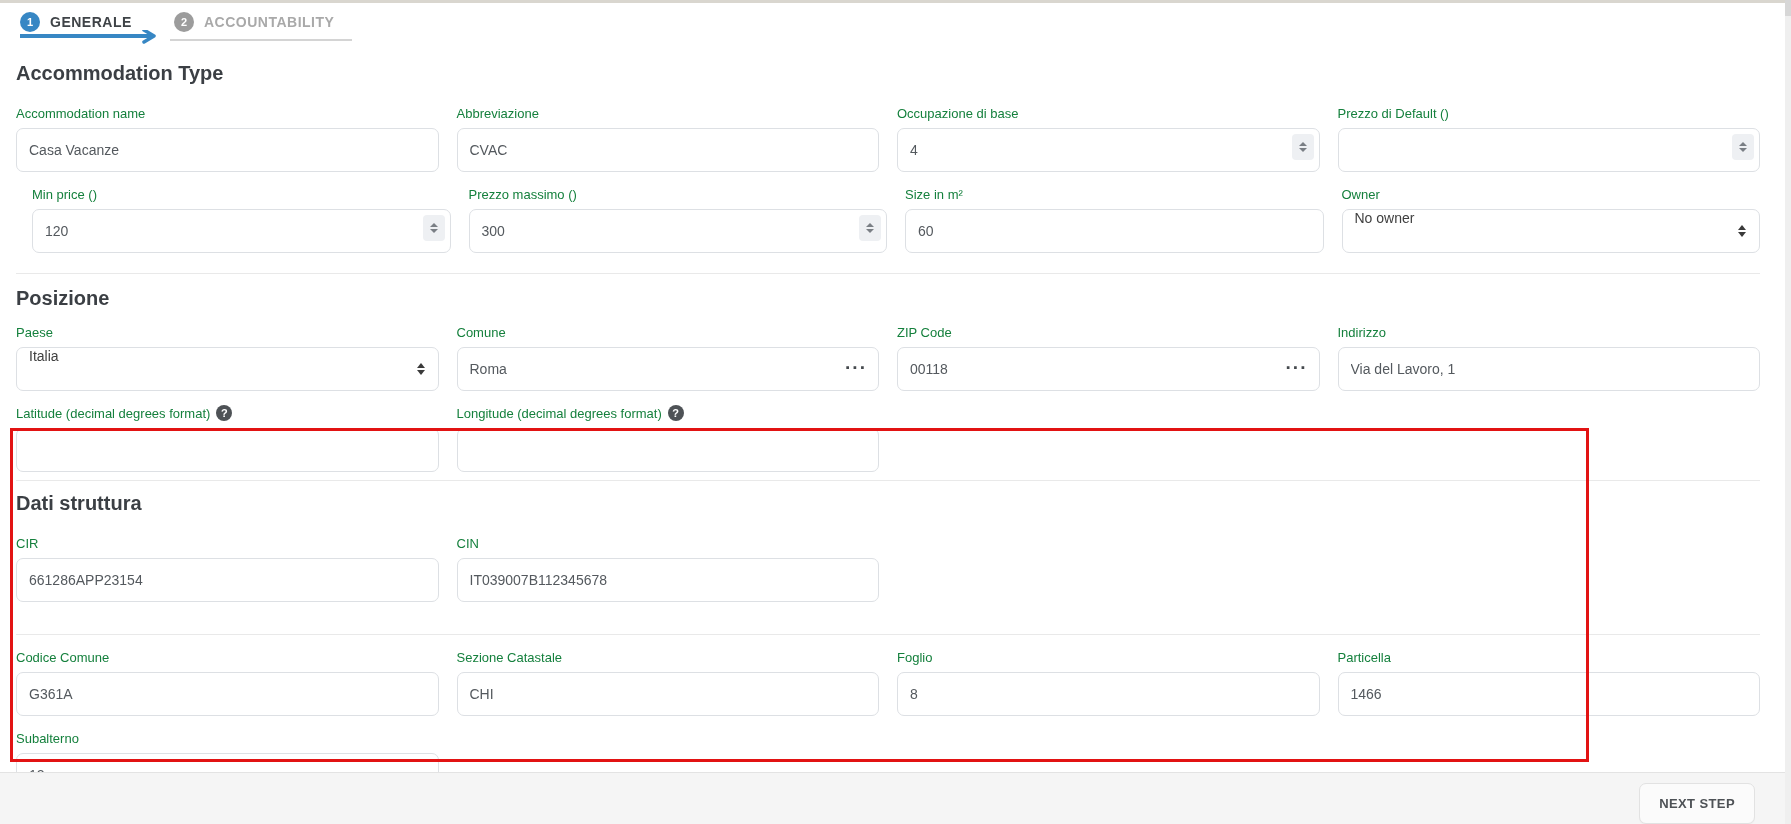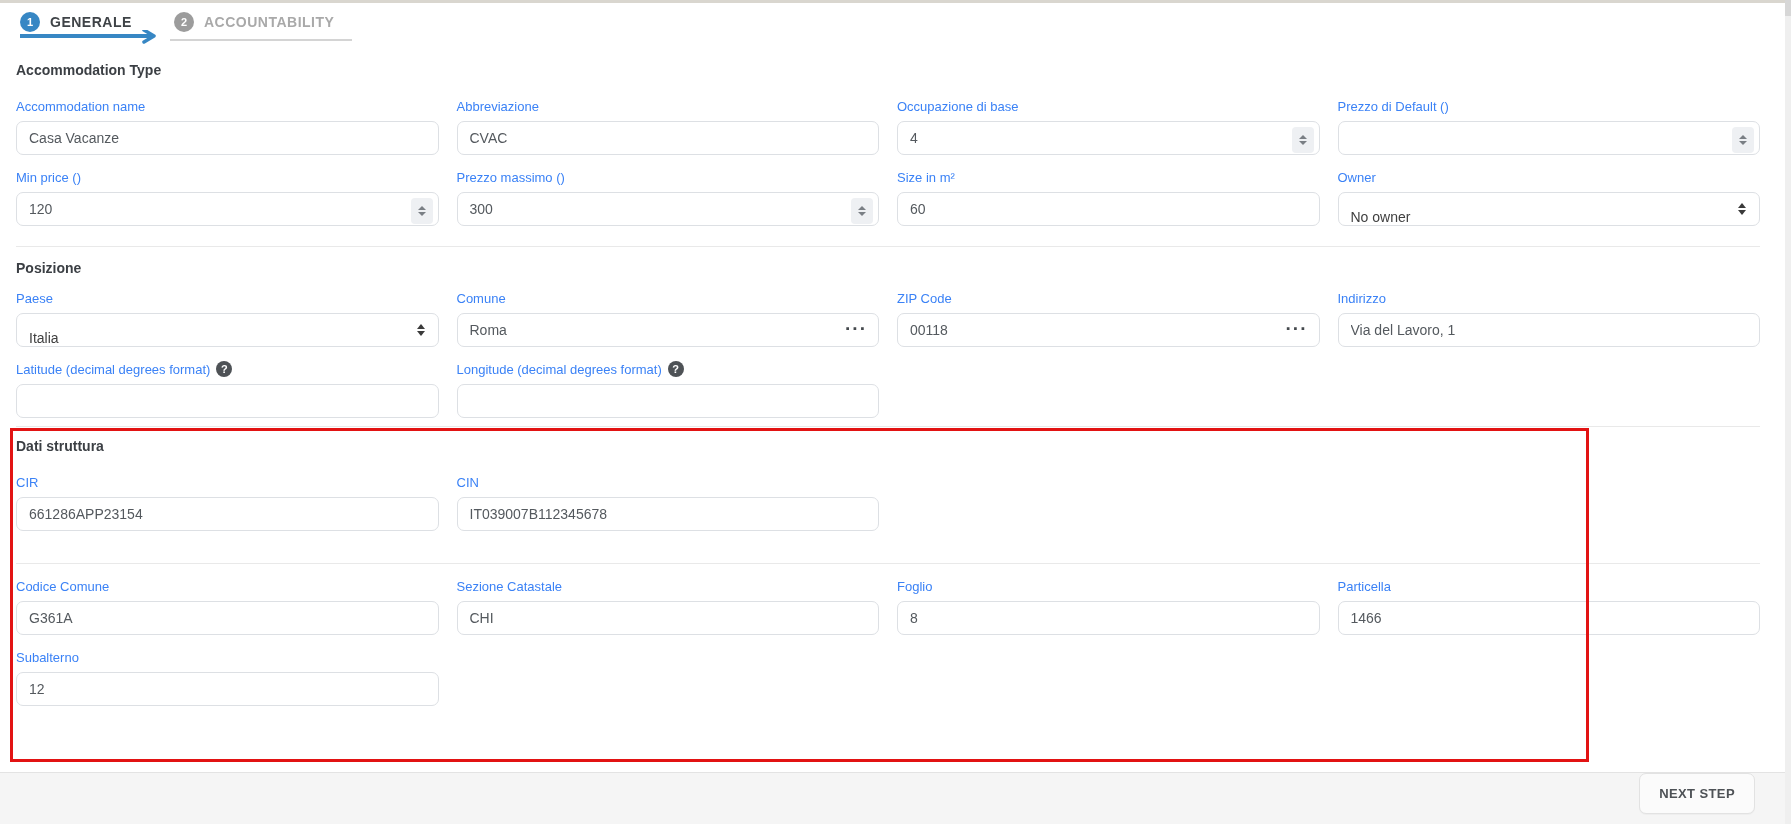--- a/index.html
+++ b/index.html
@@ -20,31 +20,31 @@
   .badge { width:20px; height:20px; border-radius:50%; color:#fff; font-size:11px; font-weight:bold;
            display:flex; align-items:center; justify-content:center; margin-right:10px; flex:0 0 auto; }
   .badge.blue { background:#3787c4; }
   .badge.gray { background:#9c9c9c; }
   .tab-label { font-size:14px; font-weight:bold; letter-spacing:.5px; color:#3f4347; white-space:nowrap; }
   .tab-2 .tab-label { color:#a9a9a9; font-weight:bold; }
   .underline-arrow { position:absolute; left:0; bottom:0; }
   .tab-2 .underline-gray { position:absolute; left:4px; right:0; bottom:5px; height:2px; background:#d4d4d4; }
 
   
-  .section-title { font-size:14px; font-weight:bold; color:#3b3f44; }
+  .section-title { font-size:20px; font-weight:bold; color:#3b3f44; }
   .divider { height:1px; background:#e9e9e9; }
 
   .grid { display:grid; grid-template-columns:repeat(4,1fr); column-gap:18px; }
   .field { display:flex; flex-direction:column; }
   .label-row { display:flex; align-items:center; gap:6px; margin-bottom:7px; height:16px; }
-  .label { font-size:13px; color:#3b82f6; white-space:nowrap; }
+  .label { font-size:13px; color:#15803d; white-space:nowrap; }
   .help { width:16px; height:16px; border-radius:50%; background:#4e5256; color:#fff; font-size:11px;
           font-weight:bold; display:flex; align-items:center; justify-content:center; cursor:pointer; }
-  .box { position:relative; height:34px; border:1px solid #dde0e4; border-radius:7px; background:#fff;
-         display:flex; align-items:flex-end; padding:0 12px; }
+  .box { position:relative; height:44px; border:1px solid #dde0e4; border-radius:7px; background:#fff;
+         display:flex; align-items:flex-start; padding:0 12px; }
   .box input { border:none; outline:none; width:100%; height:100%; font-family:"Liberation Sans",sans-serif;
                font-size:14px; color:#54595e; background:transparent; }
   .box .value { font-size:14px; color:#404040; }
 
   
   .spinner { position:absolute; right:5px; top:5px; width:22px; height:26px; background:#eef0f3;
              border-radius:4px; display:flex; flex-direction:column; align-items:center;
              justify-content:center; gap:2px; cursor:pointer; }
   .chev { width:0; height:0; border-left:4px solid transparent; border-right:4px solid transparent; }
   .chev.up { border-bottom:4px solid #7a7f85; }
@@ -57,40 +57,40 @@
   .tri.up { border-bottom:5px solid #3a3a3a; }
   .tri.down { border-top:5px solid #3a3a3a; }
 
   
   .ellipsis { position:absolute; right:11px; top:50%; transform:translateY(-58%); font-size:19px;
               font-weight:bold; color:#45494d; letter-spacing:1px; cursor:pointer; line-height:1; }
 
   
   .mt-accom-title { margin-top:16px; }
   .mt-row1 { margin-top:20px; }
-  .mt-row2 { margin-top:14px; }
+  .mt-row2 { margin-top:14px;margin-left:16px; }
   .mt-div1 { margin-top:20px; }
   .mt-pos-title { margin-top:13px; }
   .mt-row3 { margin-top:14px; }
   .mt-row4 { margin-top:14px; }
   .mt-div2 { margin-top:8px; }
   .mt-ds-title { margin-top:11px; }
   .mt-row5 { margin-top:20px; }
   .mt-div3 { margin-top:32px; }
   .mt-dc-title { margin-top:11px; }
   .mt-row6 { margin-top:14px; }
   .mt-row7 { margin-top:14px; }
 
   
   .highlight-rect { position:absolute; left:10px; top:428px; width:1579px; height:334px;
                     border:3px solid #e21313; pointer-events:none; z-index:6; }
 
   
   .footer { position:absolute; left:0; right:6px; bottom:0; height:52px; background:#f5f5f5;
-            border-top:1px solid #e3e3e3; display:flex; align-items:flex-start; justify-content:flex-end;
+            border-top:1px solid #e3e3e3; display:flex; align-items:flex-end; justify-content:flex-end;
             padding-right:30px; }
   .next-btn { background:#fbfbfb; border:1px solid #e2e2e2; border-radius:7px; padding:12px 19px;
               font-family:"Liberation Sans",sans-serif; font-size:13px; font-weight:bold; color:#4e5256;
               letter-spacing:.4px; cursor:pointer; box-shadow:0 1px 1px rgba(0,0,0,.03); }
 </style>
 </head>
 <body>
 
 <div class="page">
   <div class="top-strip"></div>

